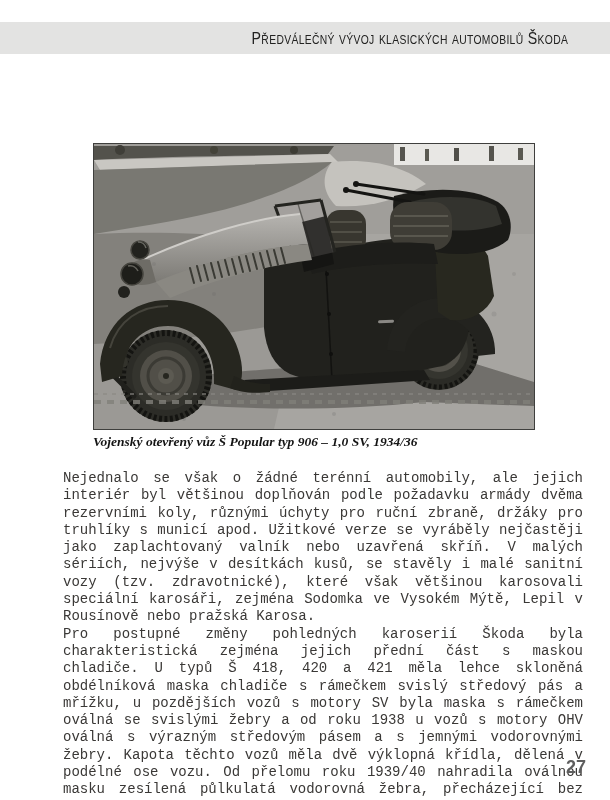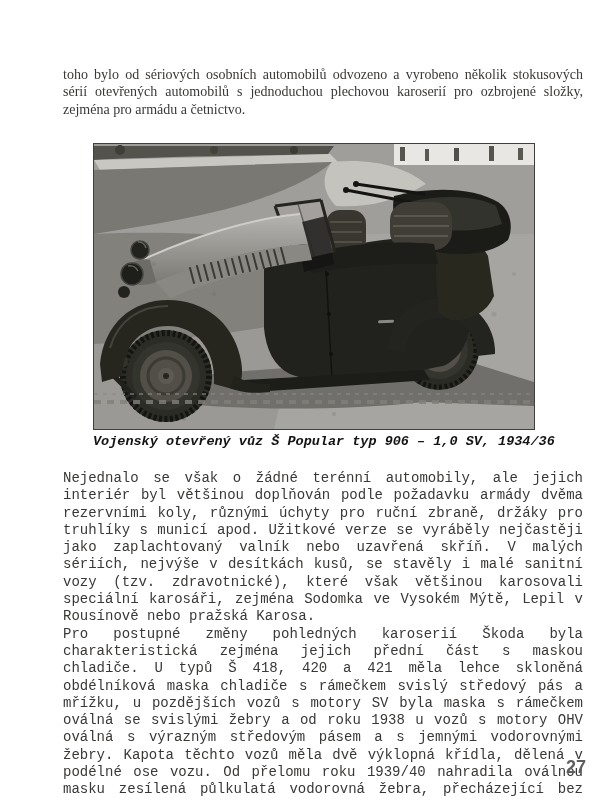--- a/index.html
+++ b/index.html
@@ -36,40 +36,40 @@
   #para1{top:66px;}
   #para23{top:470px;font-family:Liberation Mono, monospace;}
   .photo-frame{
     position:absolute;left:93px;top:143px;width:440px;height:285px;
     border:1px solid #3f3f3d;
     background:#9b9995;
   }
   .photo-frame svg{display:block;width:440px;height:285px;}
   .photo-caption{
     position:absolute;left:93px;top:434px;width:460px;
-    font-family:Liberation Mono, monospace;
+    font-family:Liberation Serif, serif;
     font-style:italic;font-weight:bold;
     font-size:13.5px;color:#141414;
     white-space:nowrap;
   }
   .page-number{
     position:absolute;top:757px;right:24px;
     font-family:"Liberation Sans", sans-serif;
     font-weight:bold;font-size:18px;color:#5e5e5e;
   }
 </style>
 </head>
 <body>
 
 <div class="page">
 
-
-  <div class="bodytext" id="para1">
-    <p>toho bylo od sériových osobních automobilů odvozeno a vyrobeno několik stokusových sérií otevřených automobilů s jednoduchou plechovou karoserií pro ozbrojené složky, zejména pro armádu a četnictvo.</p>
+  <div class="header-band">
+    <span class="header-title">Předválečný vývoj klasických automobilů Škoda</span>
   </div>
+
 
   <figure class="photo-frame" style="margin:0">
     <svg viewBox="0 0 440 285" preserveAspectRatio="none" role="img">
       <defs>
         <linearGradient id="hoodGrad" x1="0" y1="0" x2="0" y2="1">
           <stop offset="0" stop-color="#b6b4b0"></stop>
           <stop offset="1" stop-color="#7d7b76"></stop>
         </linearGradient>
       </defs>
 

